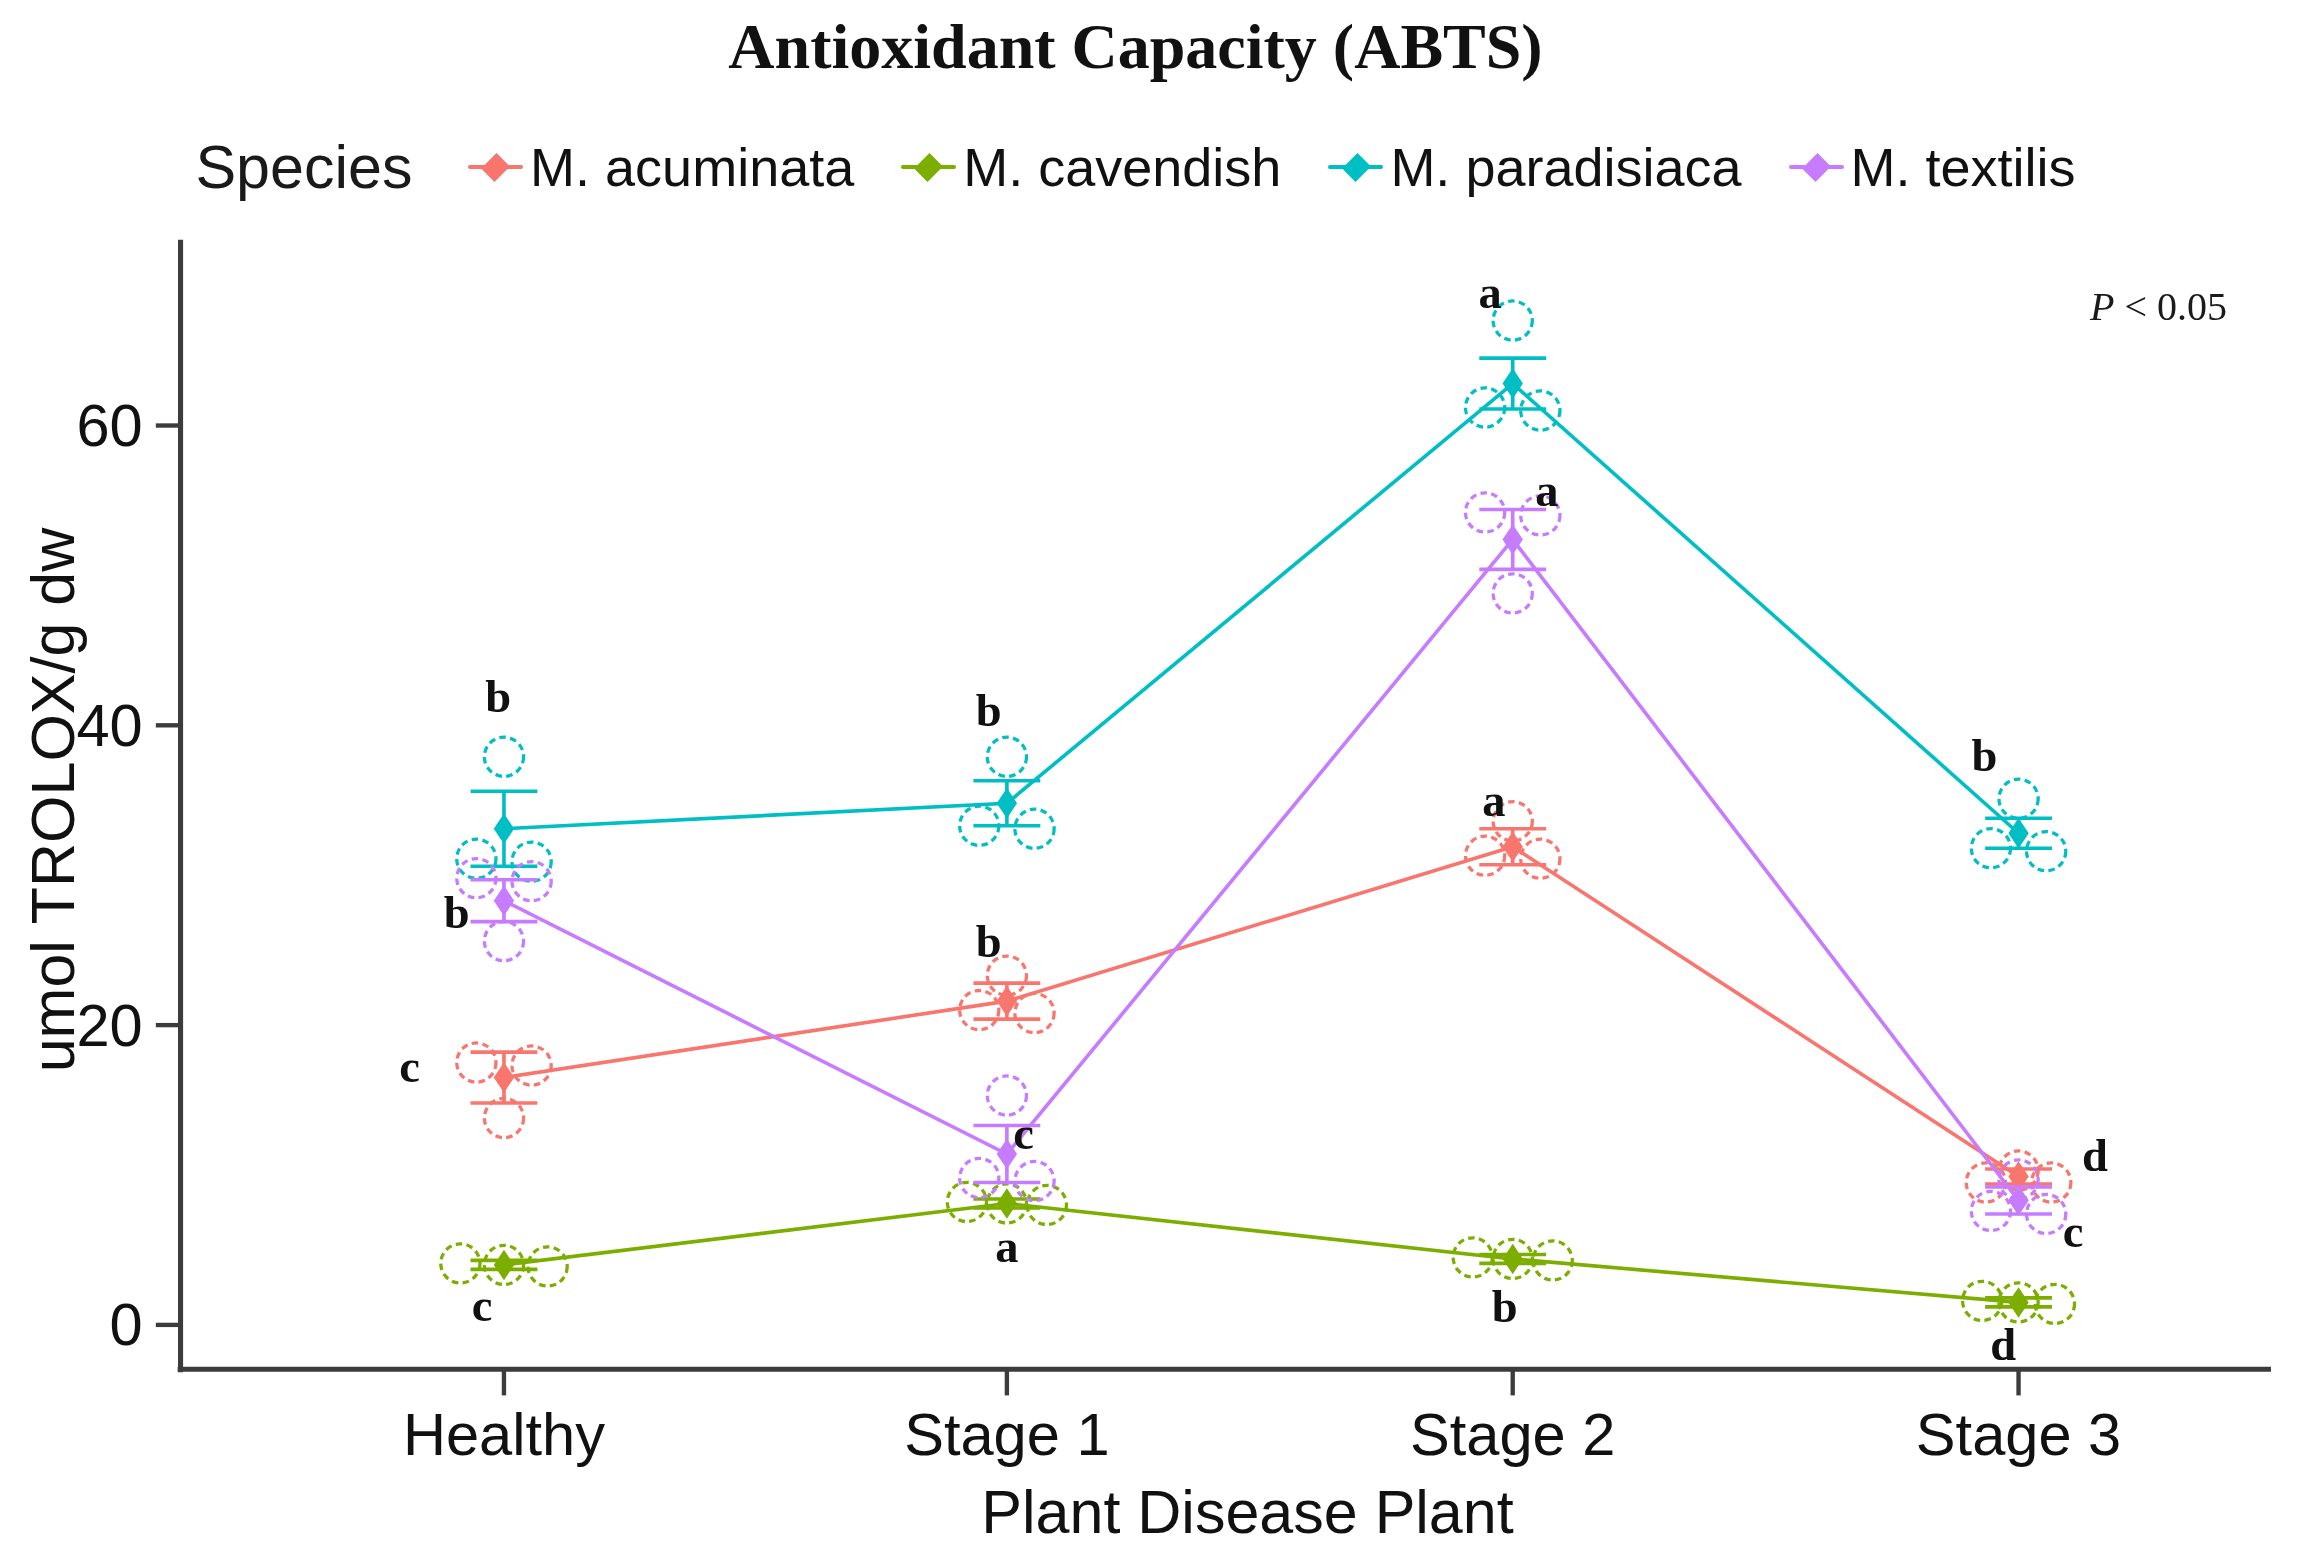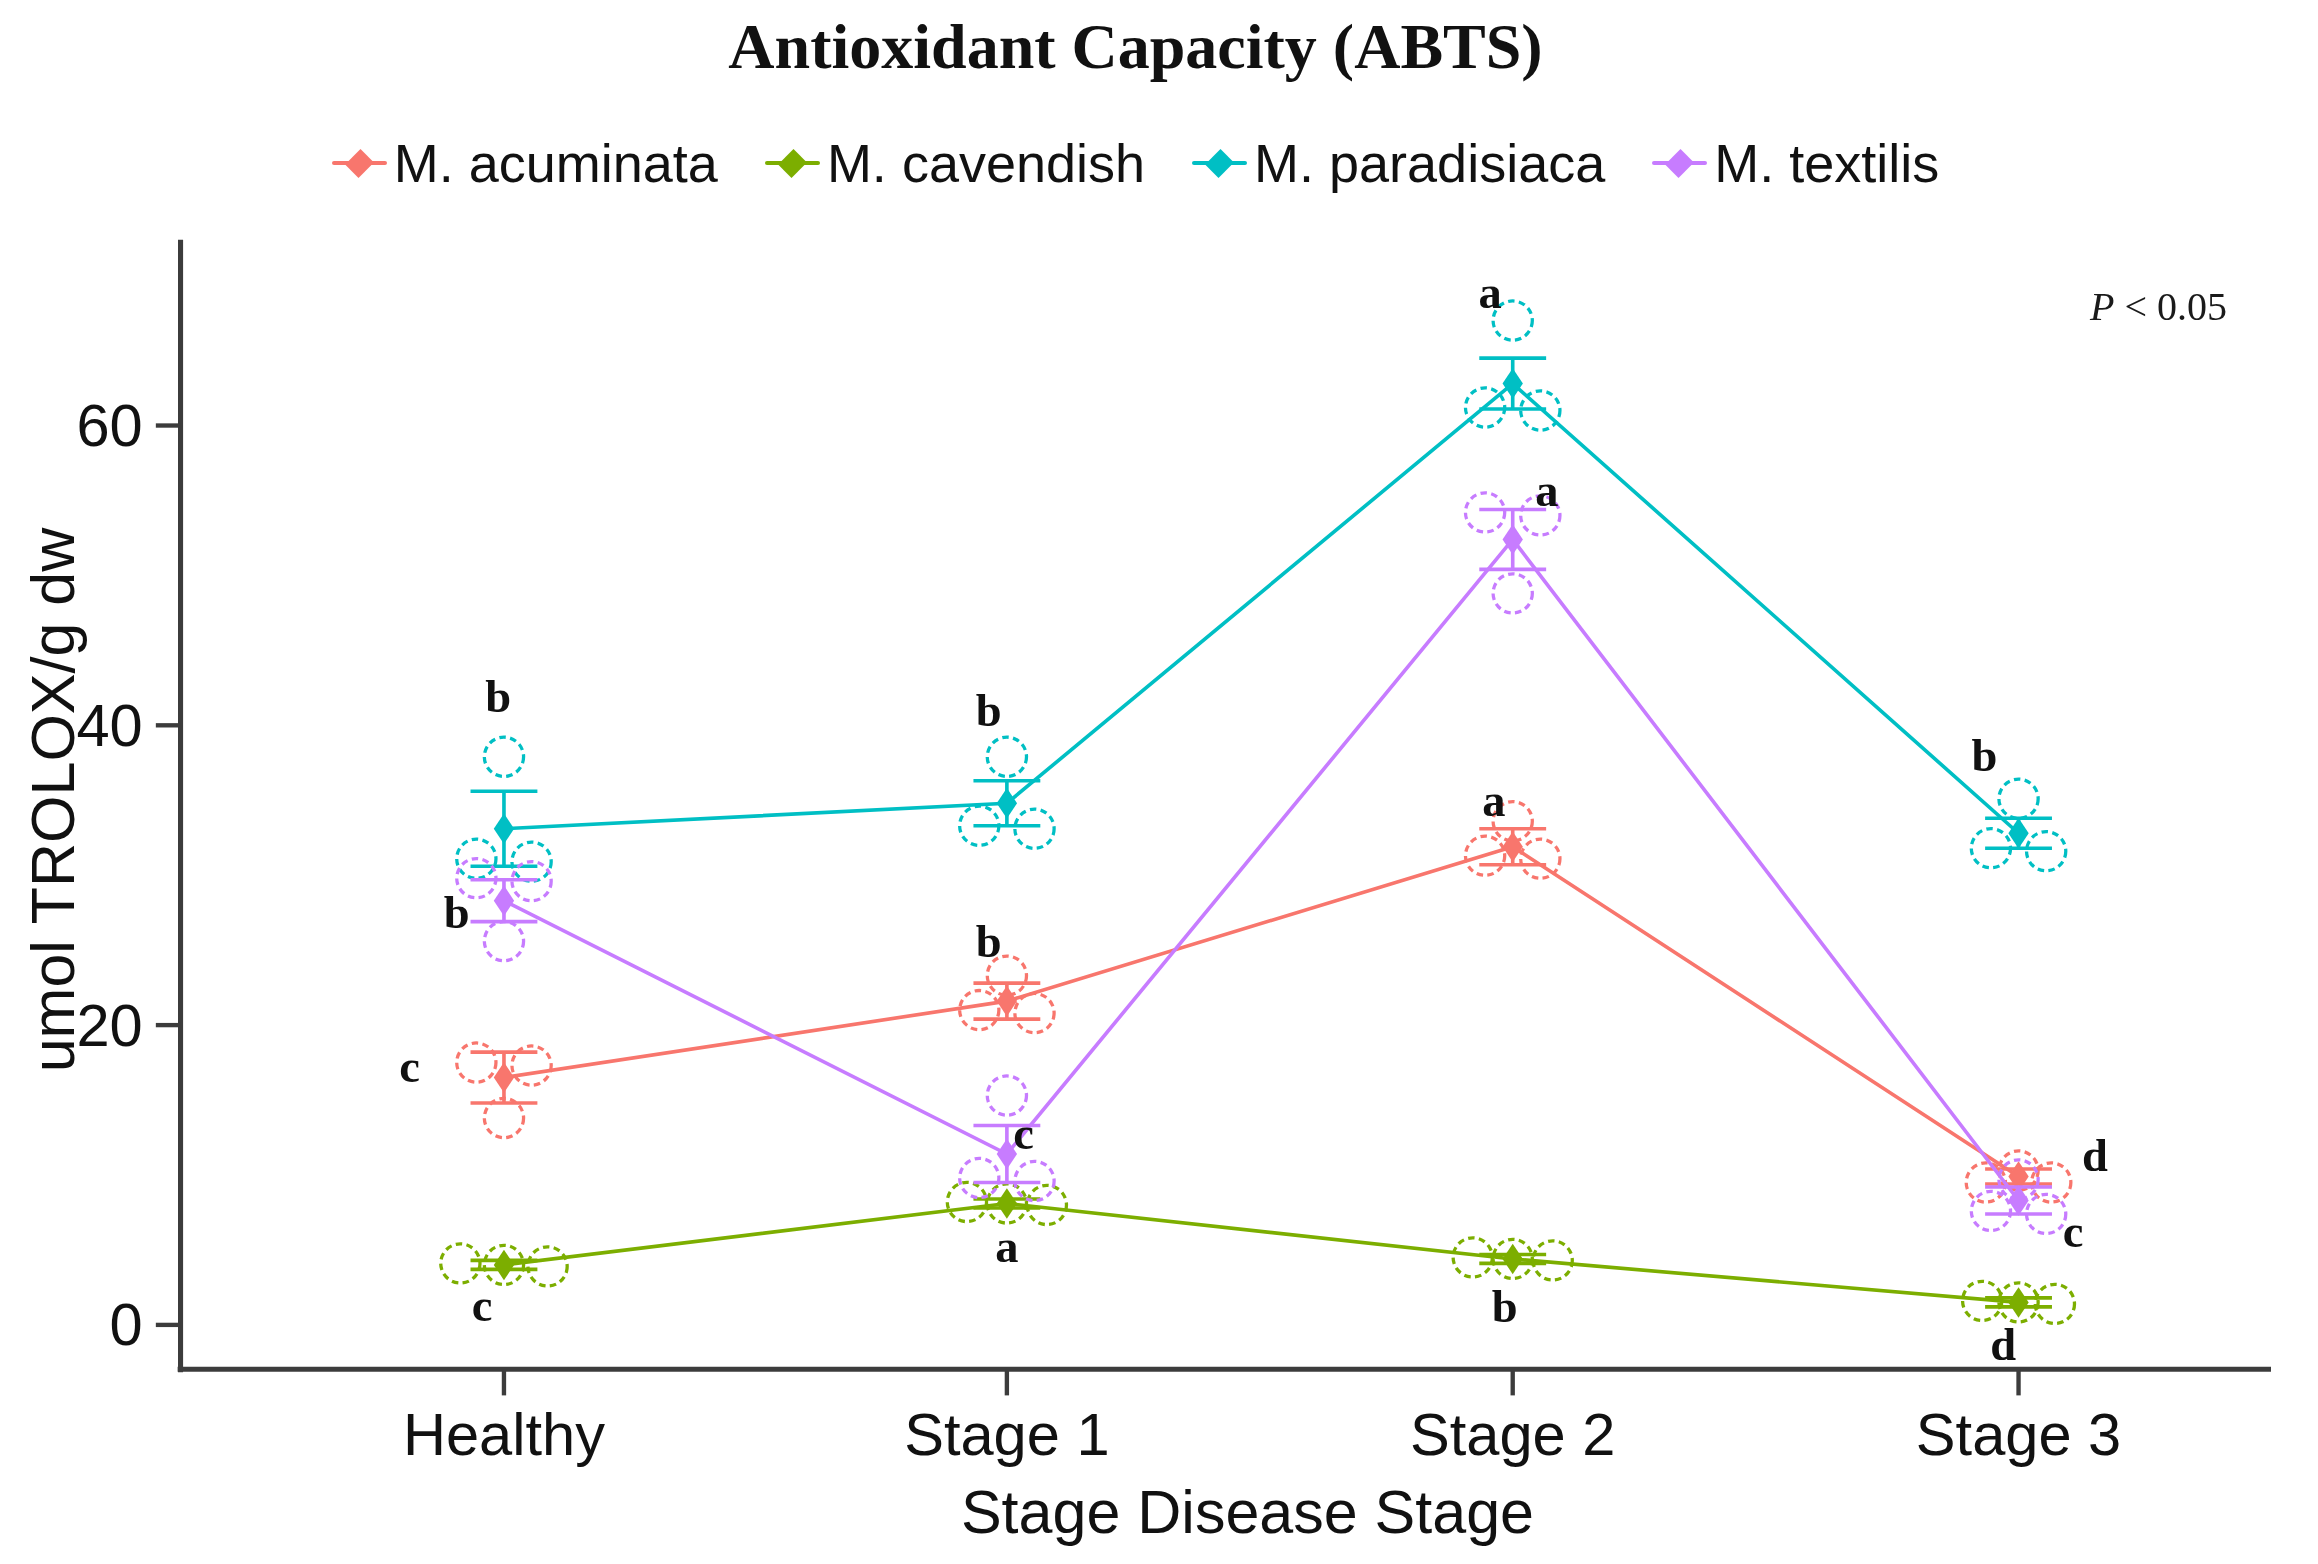--- a/index.html
+++ b/index.html
@@ -54,20 +54,21 @@
   #plot-svg{position:absolute;top:0;left:0;}
 </style>
 </head>
 <body>
 
 <div id="figure">
 
   <div id="chart-title">Antioxidant Capacity (ABTS)</div>
 
   <div id="legend">
+    <span class="legend-title">Species</span>
     <span class="legend-item">
       <span class="legend-marker" style="color: rgb(248, 118, 109);"></span>
       <span class="legend-label">M. acuminata</span>
     </span>
     <span class="legend-item">
       <span class="legend-marker" style="color: rgb(124, 174, 0);"></span>
       <span class="legend-label">M. cavendish</span>
     </span>
     <span class="legend-item">
       <span class="legend-marker" style="color: rgb(0, 191, 196);"></span>
@@ -76,21 +77,21 @@
     <span class="legend-item">
       <span class="legend-marker" style="color: rgb(199, 124, 255);"></span>
       <span class="legend-label">M. textilis</span>
     </span>
   </div>
 
   <div id="p-annotation"><span class="p-sym">P</span> <span>&lt; 0.05</span></div>
 
   <div id="y-axis-title">umol TROLOX/g dw</div>
 
-  <div id="x-axis-title">Stage Disease Stage</div>
+  <div id="x-axis-title">Plant Disease Plant</div>
 
   <svg id="plot-svg" width="2319" height="1564" viewBox="0 0 3190 2152" xmlns="http://www.w3.org/2000/svg">
       <g>
         <line x1="248" y1="330" x2="248" y2="1888" stroke="#3c3c3c" stroke-width="7"></line>
         <line x1="244" y1="1884" x2="3185" y2="1884" stroke="#3c3c3c" stroke-width="7"></line>
         <line x1="214" y1="1823" x2="248" y2="1823" stroke="#3c3c3c" stroke-width="6"></line>
         <text x="196" y="1823" text-anchor="end" dominant-baseline="central" font-size="82" fill="#111" font-family="&quot;Liberation Sans&quot;, sans-serif">0</text>
         <line x1="214" y1="1410.5" x2="248" y2="1410.5" stroke="#3c3c3c" stroke-width="6"></line>
         <text x="196" y="1410.5" text-anchor="end" dominant-baseline="central" font-size="82" fill="#111" font-family="&quot;Liberation Sans&quot;, sans-serif">20</text>
         <line x1="214" y1="998" x2="248" y2="998" stroke="#3c3c3c" stroke-width="6"></line>

